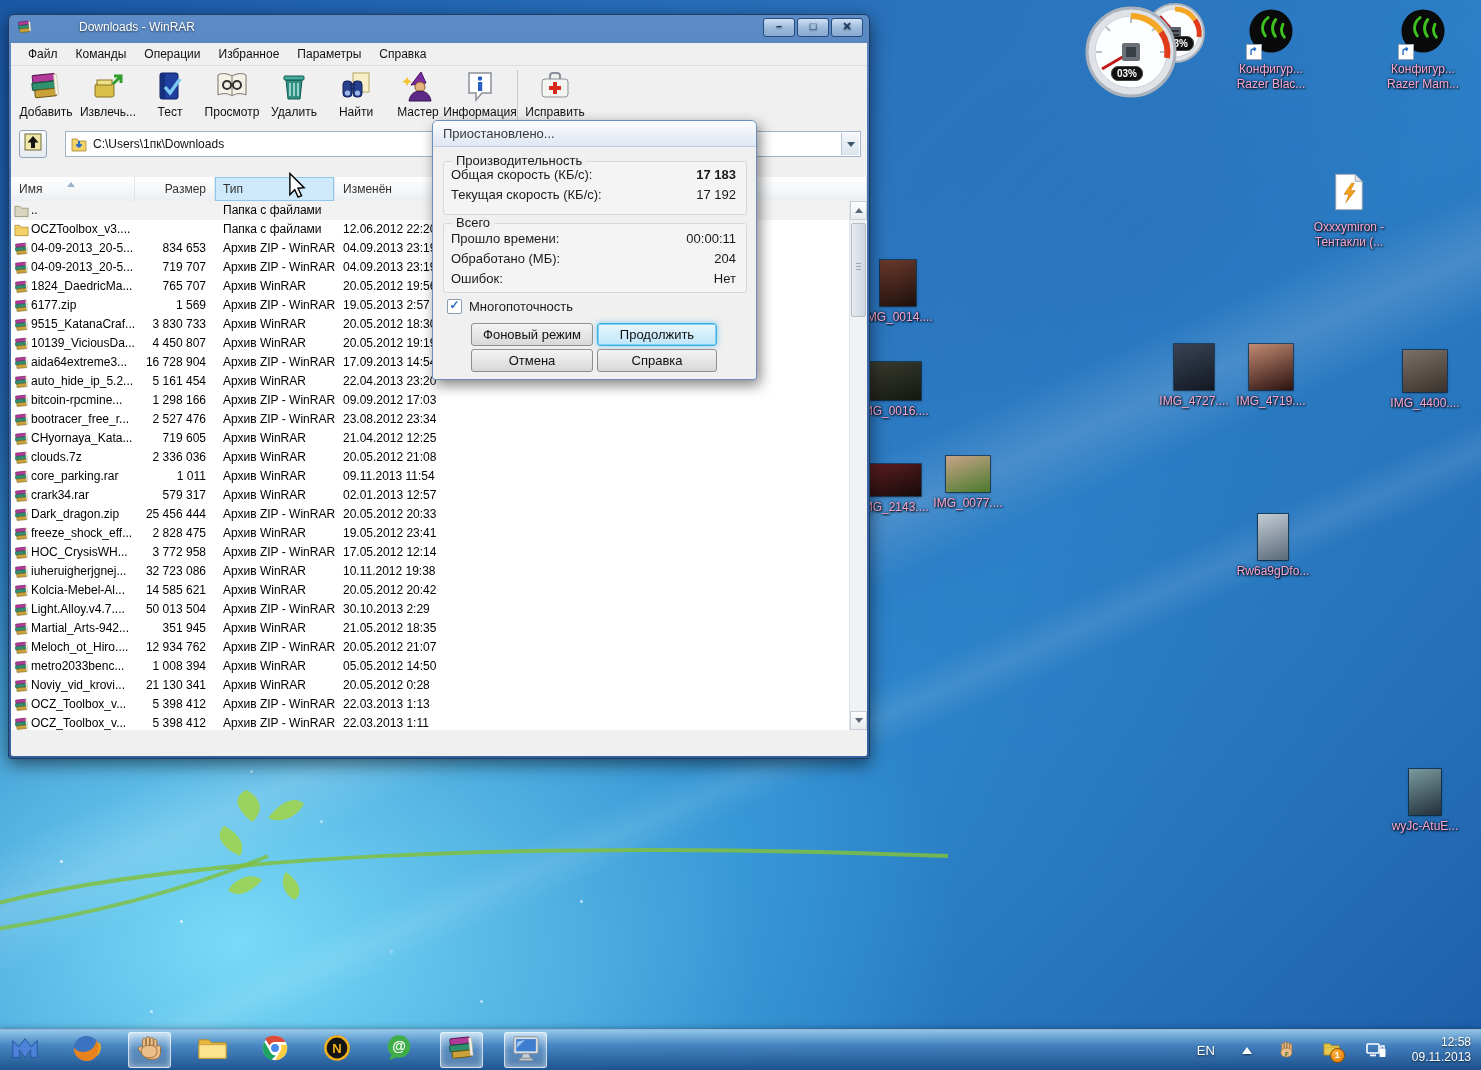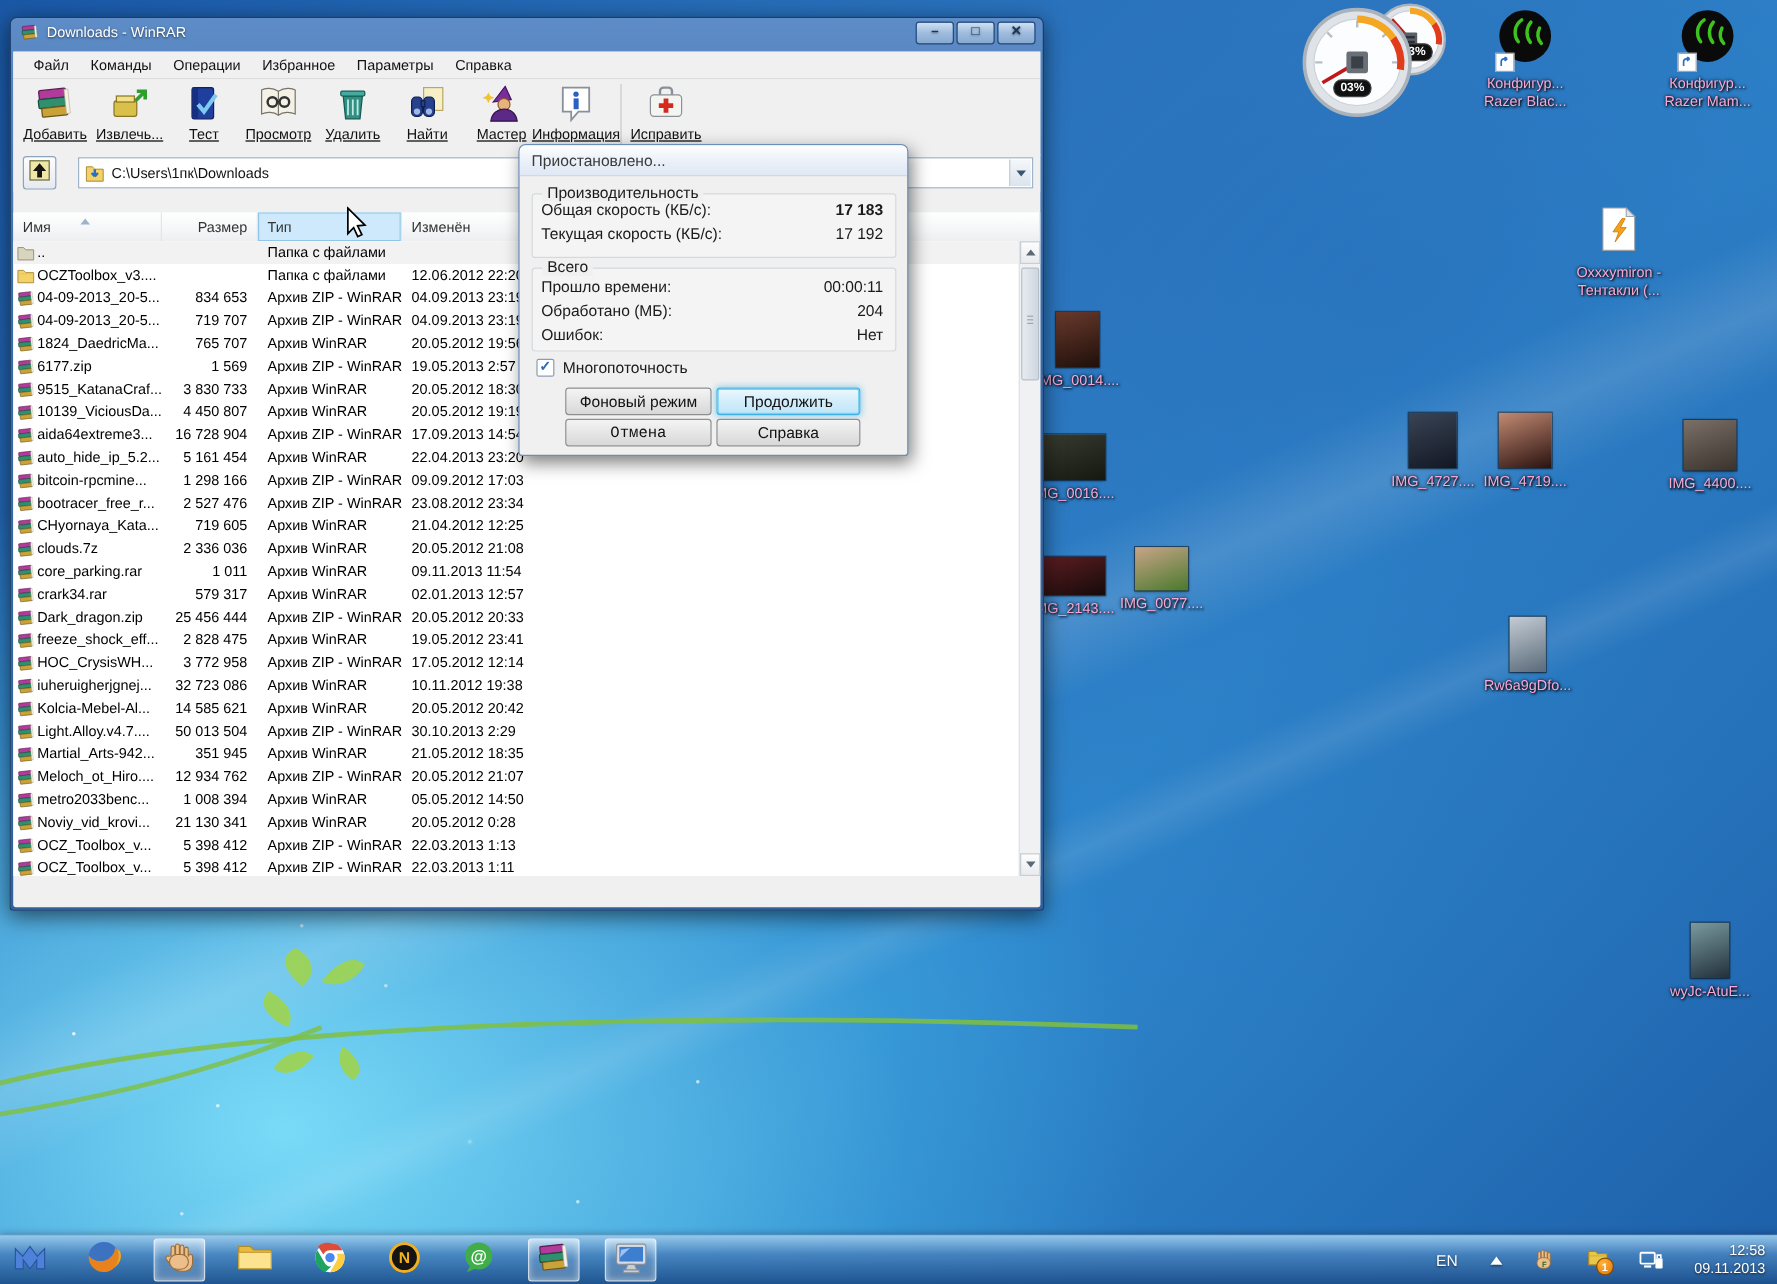--- a/index.html
+++ b/index.html
@@ -34,33 +34,33 @@
   
   .gauge{position:absolute;}
   .gbadge{position:absolute;background:#111;color:#fff;font-size:10px;font-weight:bold;
     padding:1px 5px;border-radius:7px;border:1px solid #444;}
   
   .win{position:absolute;left:8px;top:14px;width:860px;height:743px;
     background:linear-gradient(180deg,#5d8cc6,#3d6cab 30%,#35609e);
     border:1px solid #1e3c66;border-radius:6px 6px 3px 3px;
     box-shadow:0 5px 18px rgba(0,0,0,.55);z-index:10;}
   .titlebar{position:absolute;left:0;top:0;right:0;height:24px;display:flex;align-items:center;
-    padding:0 6px;color:#fff;font-size:12px;text-shadow:0 1px 2px rgba(0,0,0,.6);}
+    padding:0 6px;color:#fff;font-size:12px;text-shadow:0 1px 2px rgba(0,0,0,.6);gap:40px;}
   .titlebar .ticon16{margin:0 6px 0 2px;display:flex;}
   .winbtns{margin-left:auto;display:flex;gap:2px;}
   .winbtn{width:30px;height:17px;border:1px solid #274b7d;border-radius:3px;
     background:linear-gradient(180deg,#cfe0f2,#9fbcdd 50%,#87a9d0);color:#17345e;
     font-size:11px;font-weight:bold;line-height:15px;text-align:center;}
   .wincontent{position:absolute;left:2px;right:2px;top:28px;bottom:2px;background:#f0f0f0;
     border-radius:0 0 2px 2px;overflow:hidden;}
   .menubar{position:absolute;left:0;right:0;top:0;height:22px;background:#f0f0f0;
     border-bottom:1px solid #dcdcdc;display:flex;align-items:center;padding-left:8px;font-size:12px;color:#111;}
   .menu-item{padding:2px 9px;}
   .toolbar{position:absolute;left:0;right:0;top:23px;height:61px;display:flex;align-items:flex-start;
-    padding:2px 0 0 4px;background:#f0f0f0;border-bottom:1px solid #d7d7d7;text-decoration:underline;}
+    padding:2px 0 0 4px;background:#f0f0f0;border-bottom:1px solid #d7d7d7;}
   .tbbtn{width:62px;height:56px;display:flex;flex-direction:column;align-items:center;
     justify-content:flex-start;border-radius:3px;font-size:12px;color:#111;}
   .tbbtn .tbi{height:36px;display:flex;align-items:center;}
   .tbbtn .tbl{margin-top:1px;white-space:nowrap;}
   .tb-sep{width:1px;height:52px;background:#c9c9c9;margin:2px 6px 0 6px;}
   .addrrow{position:absolute;left:0;right:0;top:85px;height:32px;background:#f0f0f0;
     display:flex;align-items:center;}
   .upbtn{width:26px;height:26px;margin-left:8px;border:1px solid #8da4bd;border-radius:3px;
     background:linear-gradient(180deg,#fdfdfd,#e5eaf0);display:flex;align-items:center;justify-content:center;}
   .addrfield{flex:1;height:24px;margin:0 6px 0 18px;background:#fff;border:1px solid #9fb4cb;
@@ -1043,21 +1043,21 @@
     <div class="drow" style="top:150px;">
       <span>Ошибок:</span>
       <span>Нет</span>
     </div>
     <div class="chkrow">
       <div class="chk">✓</div>
       <span>Многопоточность</span>
     </div>
     <div class="dbtn" style="left:38px;top:202px;">Фоновый режим</div>
     <div class="dbtn default" style="left:164px;top:202px;width:118px;">Продолжить</div>
-    <div class="dbtn" style="left:38px;top:228px;font-family:Liberation Mono, monospace;">Отмена</div>
+    <div class="dbtn" style="left:38px;top:228px;">Отмена</div>
     <div class="dbtn" style="left:164px;top:228px;width:118px;">Справка</div>
   </div>
 
   <div class="taskbar">
     <div class="tb-items" id="taskbar-items">
         <div class="tb-item">
     <span class="ticon"><svg width="30" height="30" viewBox="0 0 32 32">
               <path d="M3 26V8l6.5 7L16 6l6.5 9L29 8v18h-7v-8l-6 8-6-8v8z" fill="#4d82d8" stroke="#2a53a0"></path>
             </svg></span>
   </div>

